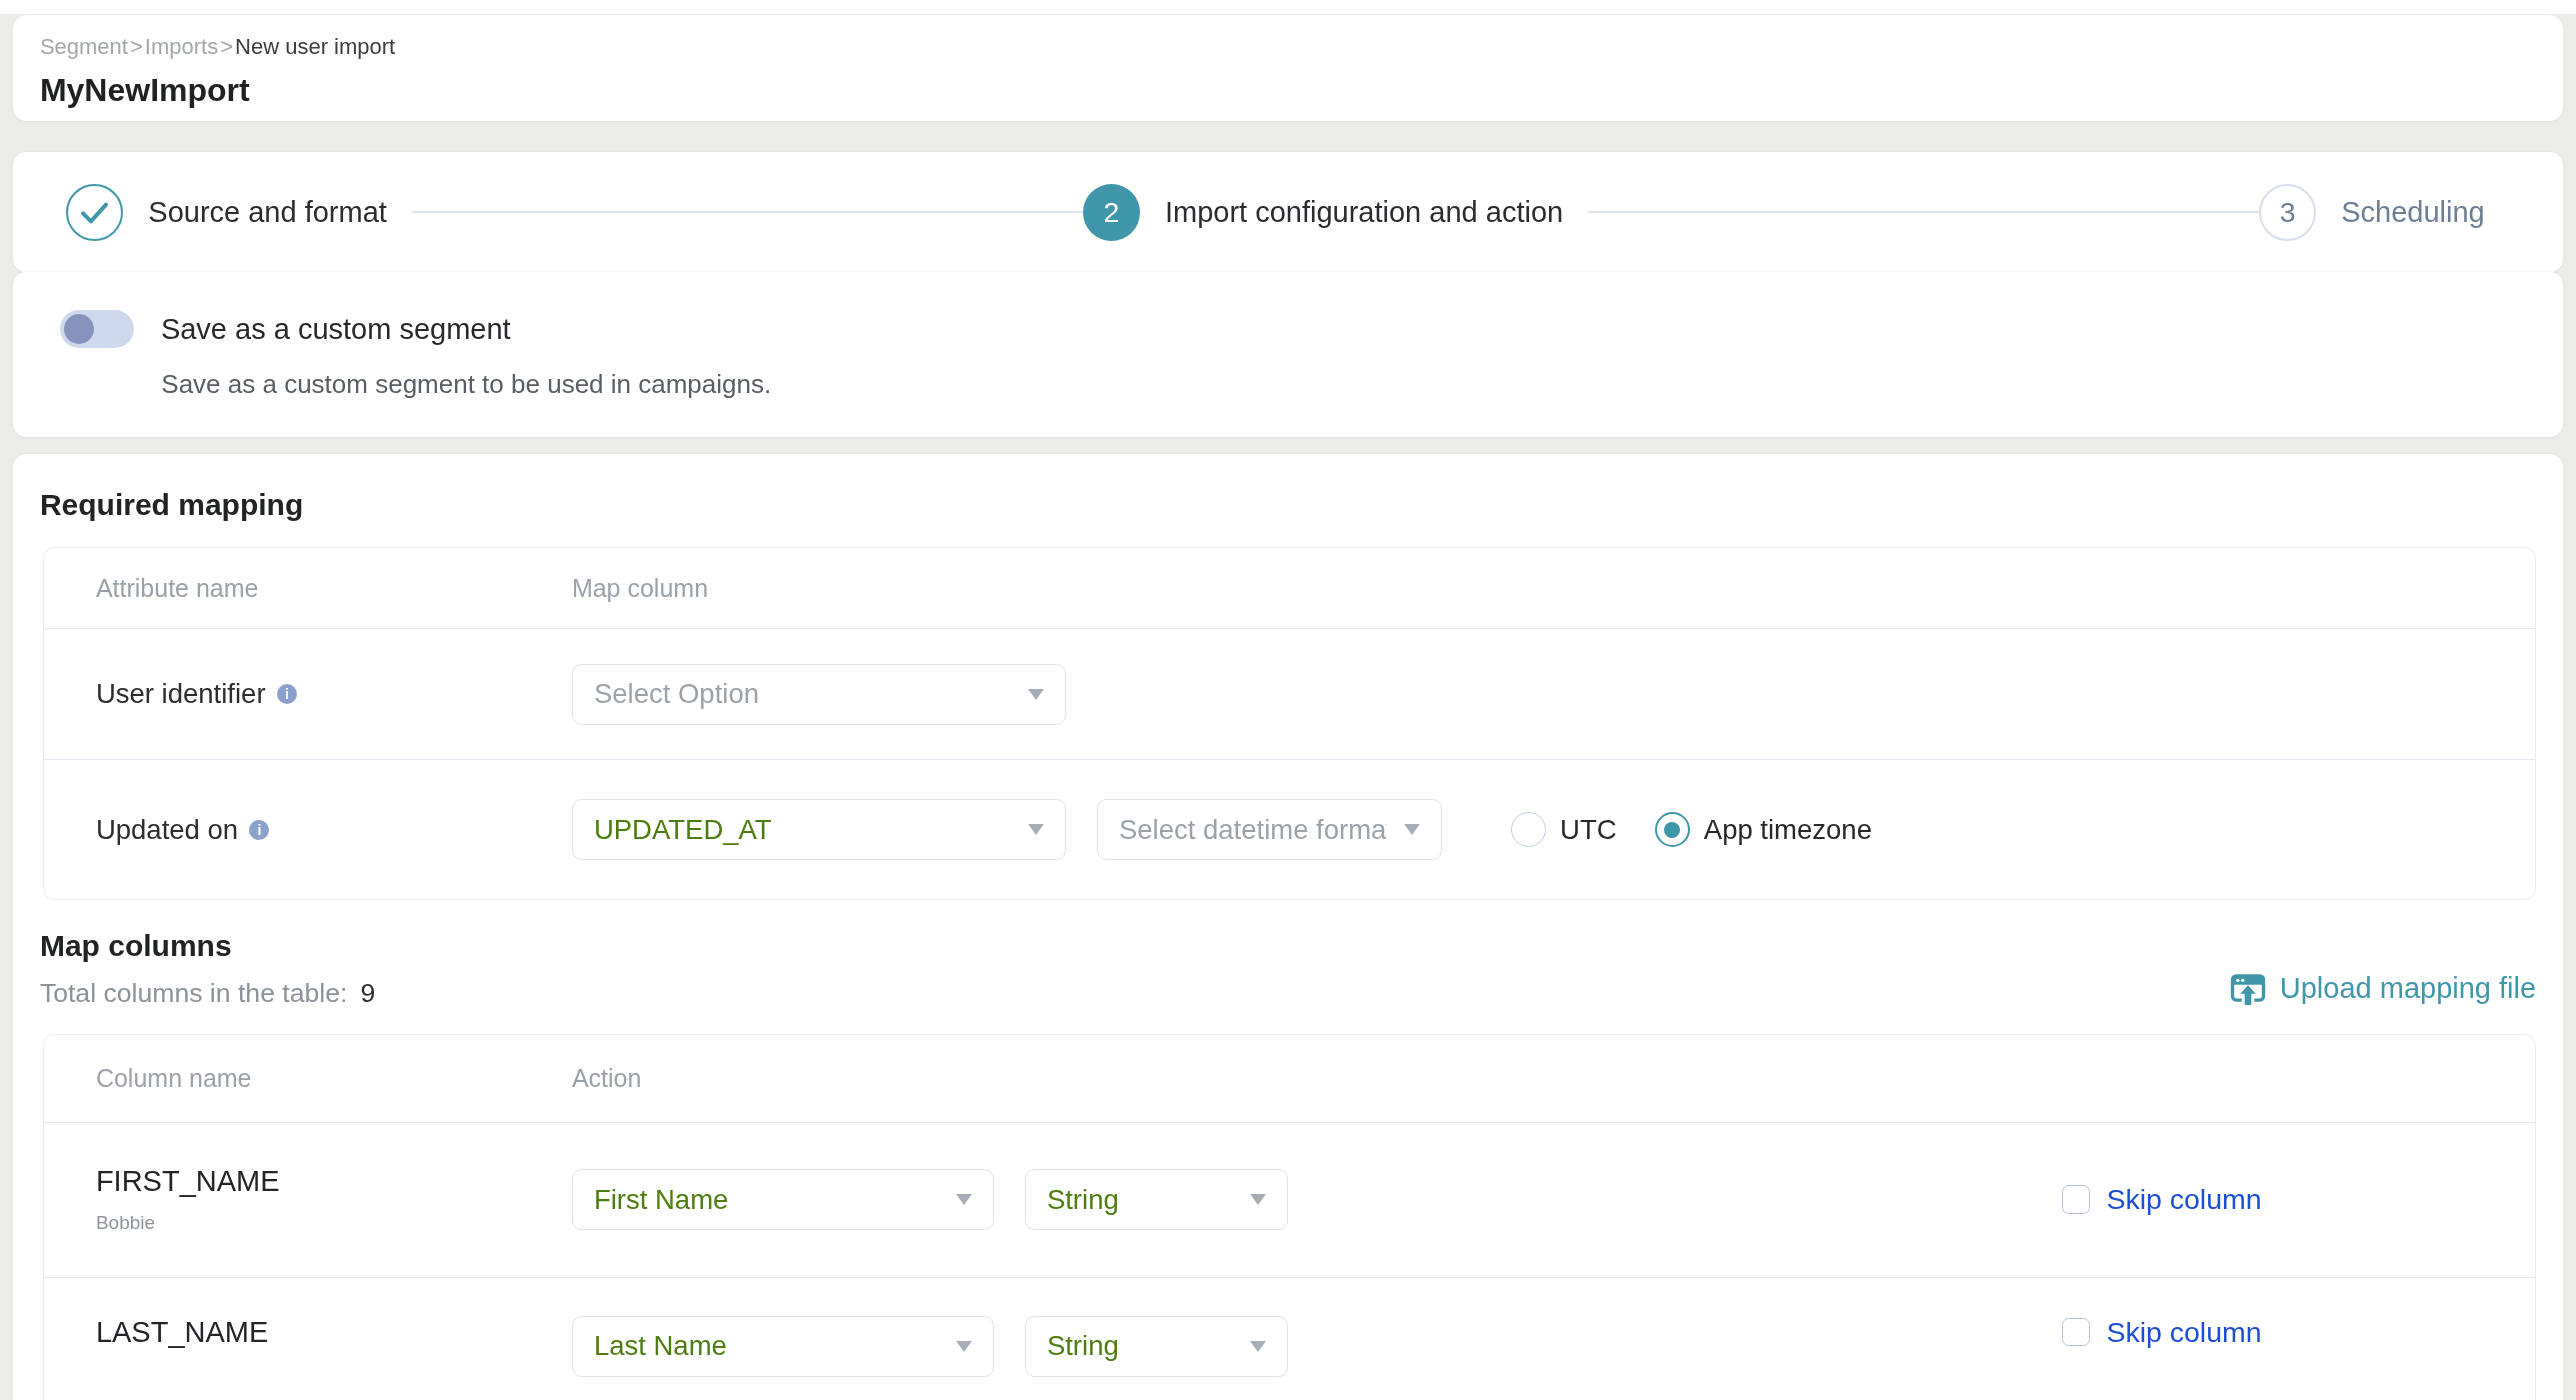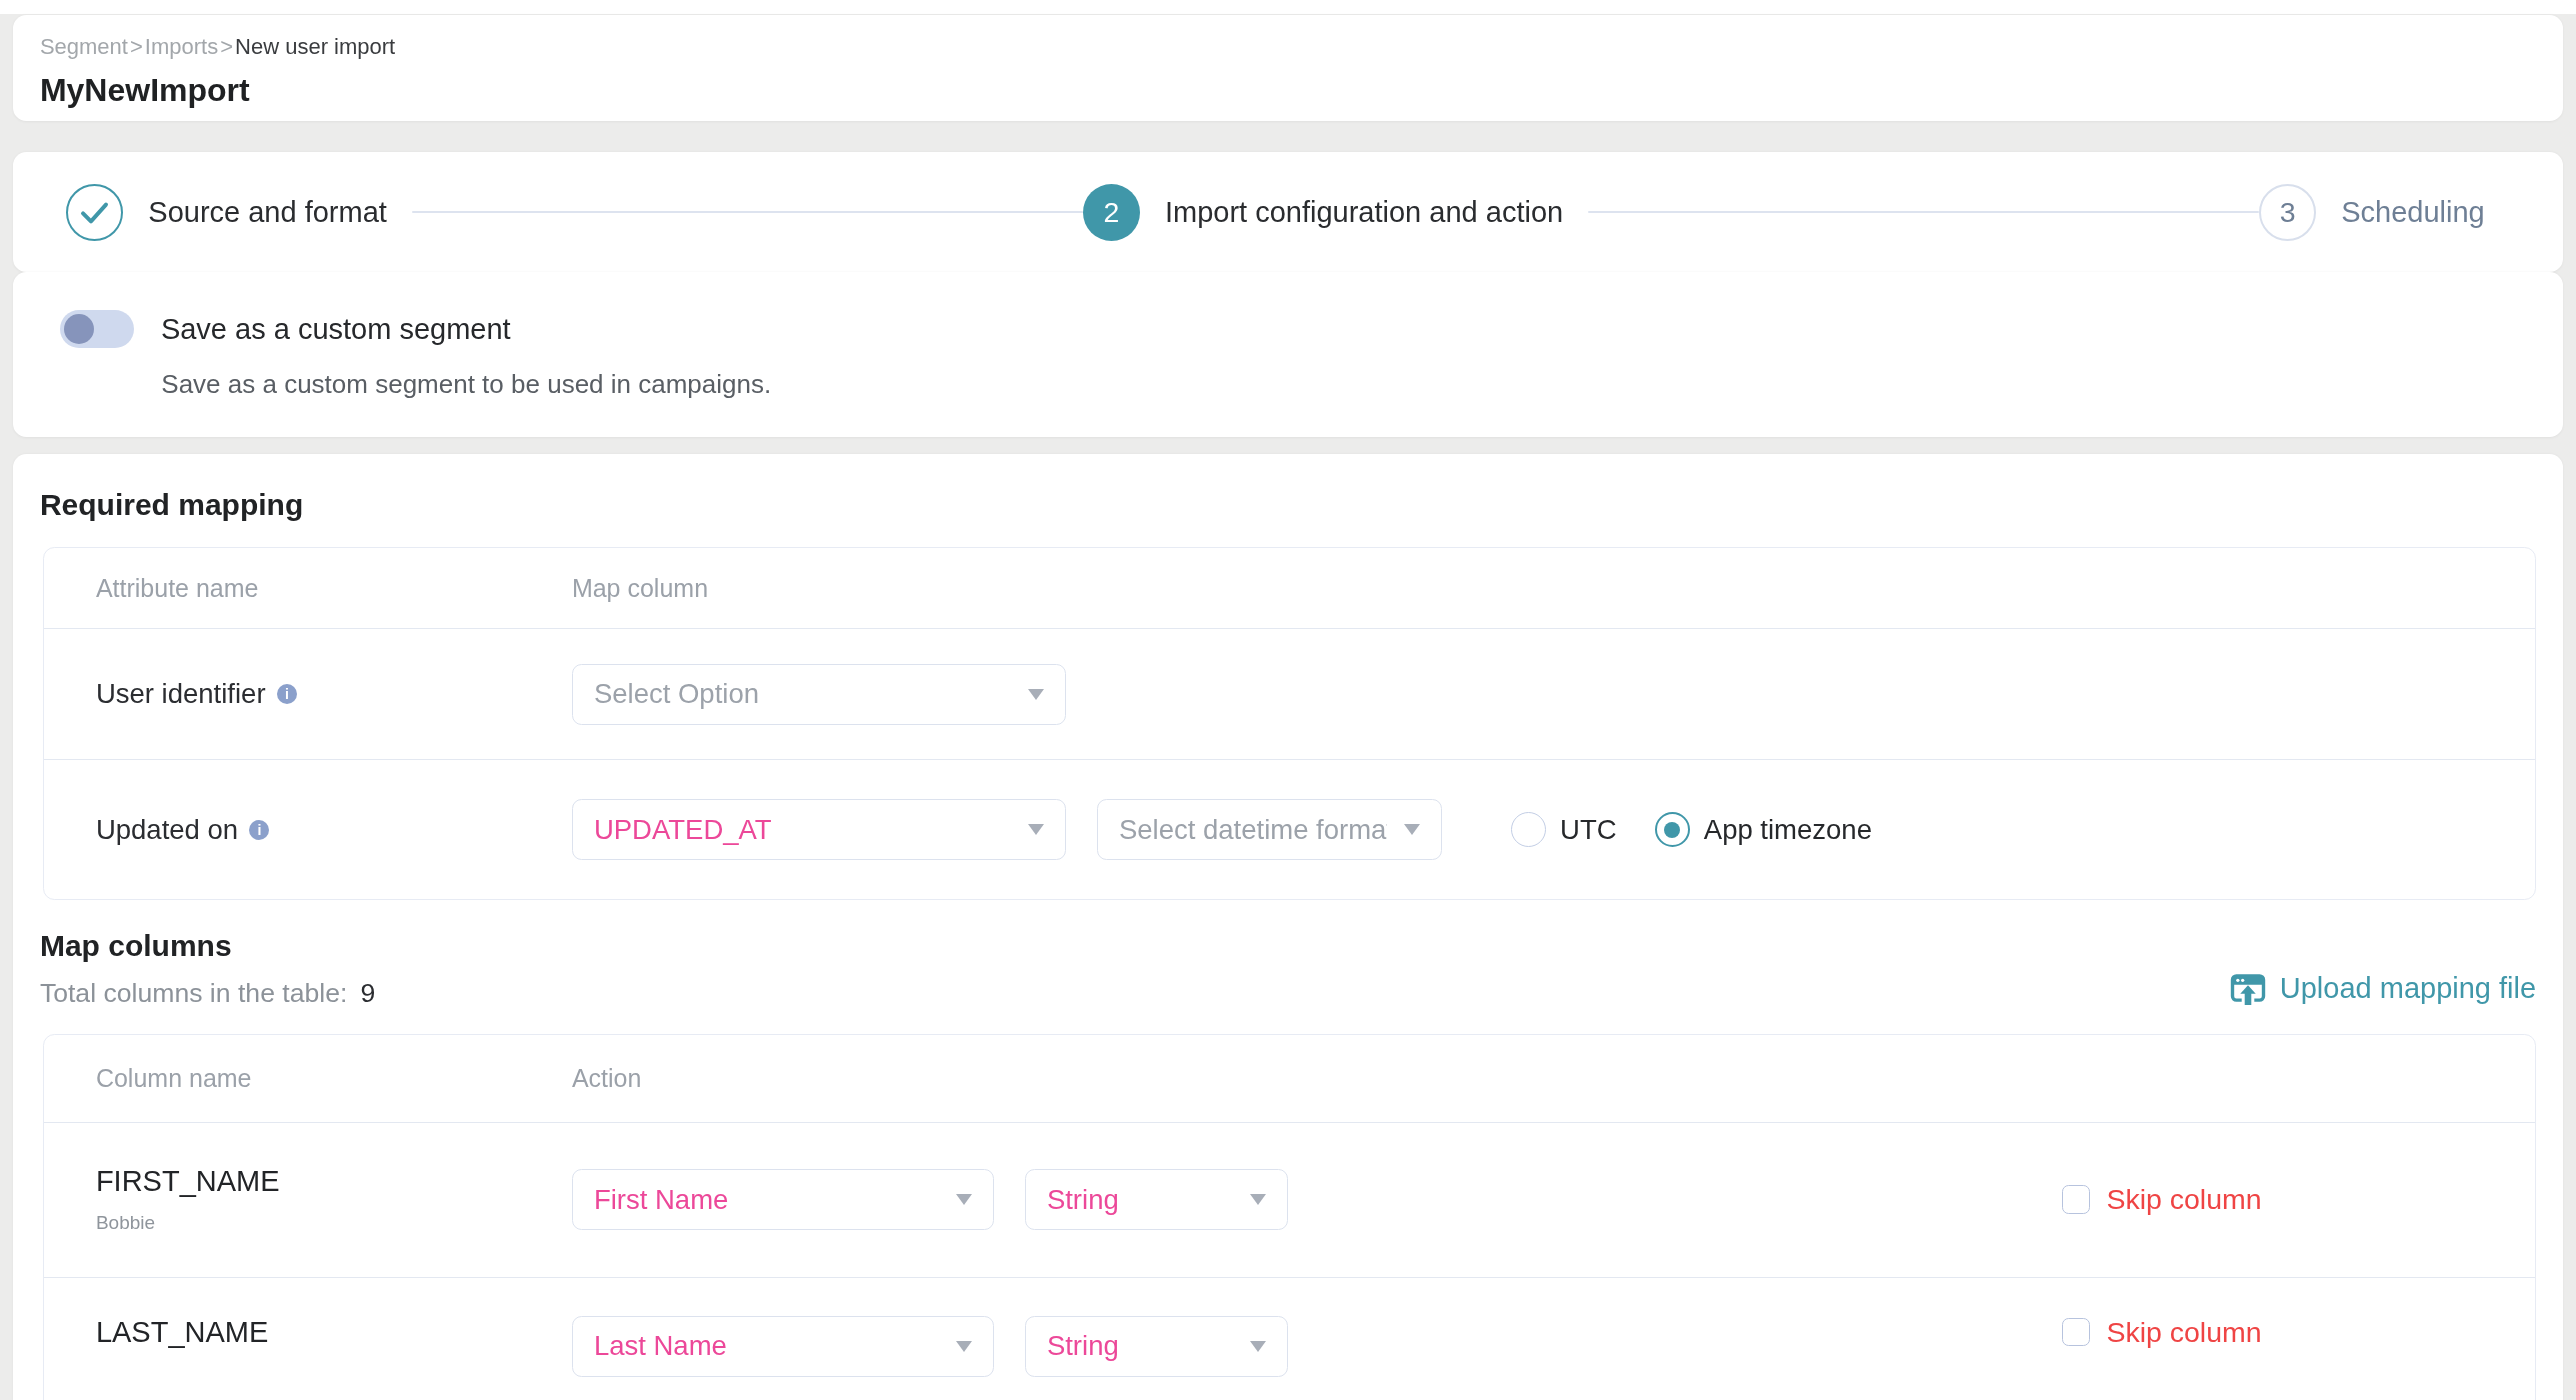--- a/index.html
+++ b/index.html
@@ -78,21 +78,21 @@
   }
   .cell-flex{display:flex;align-items:center;gap:31px;}
   
   .dd{
     height:61px;border:1.9px solid var(--ctl-border);border-radius:9.5px;background:#fff;
     display:flex;align-items:center;justify-content:space-between;
     padding:0 21px;cursor:pointer;flex:0 0 auto;
   }
   .dd .txt{font-size:27.5px;white-space:nowrap;overflow:hidden;}
   .dd .txt.placeholder{color:#9CA2AA;}
-  .dd .txt.value{color:#ec4899;}
+  .dd .txt.value{color:#4d7c0f;}
   .caret{width:0;height:0;border-left:8.5px solid transparent;border-right:8.5px solid transparent;
     border-top:11.4px solid #A8AEB8;margin-left:17px;flex:0 0 auto;}
   .dd-w520{width:494px;}
   .dd-w364{width:345px;}
   .dd-w445{width:422px;}
   .dd-w277{width:263px;}
   
   .radio-group{display:flex;align-items:center;gap:38px;margin-left:38px;}
   .radio-opt{display:flex;align-items:center;gap:14.2px;cursor:pointer;}
   .radio{width:35px;height:35px;border-radius:50%;background:#fff;flex:0 0 auto;position:relative;}
@@ -106,21 +106,21 @@
   
   .mapcols-bar{display:flex;justify-content:space-between;align-items:flex-end;margin-top:28.5px;}
   .total-line{font-size:26.6px;color:#8C9299;margin-top:15px;}
   .total-line .total-val{color:#2B2D31;margin-left:5.7px;}
   .upload-link{display:flex;align-items:flex-end;gap:13.3px;color:var(--accent);font-size:29px;cursor:pointer;margin-bottom:3.8px;}
   
   .colname{font-size:29px;color:#222427;}
   .colsample{font-size:19px;color:#8F959C;margin-top:13.3px;}
   .tbl2 .trow.body{grid-template-columns:476px 1490px 1fr;}
   .checkbox{width:28.5px;height:28.5px;border:1.9px solid #B7C3DE;border-radius:6.6px;background:#fff;flex:0 0 auto;cursor:pointer;}
-  .skip-label{font-size:28.5px;color:#ef4444;}
+  .skip-label{font-size:28.5px;color:#1d4ed8;}
 </style>
 </head>
 <body>
 
 <div class="top-strip"></div>
 
 <div class="card card-header">
   <div class="breadcrumb">
     <span class="crumb">Segment</span>
     <span class="sep">&gt;</span>

